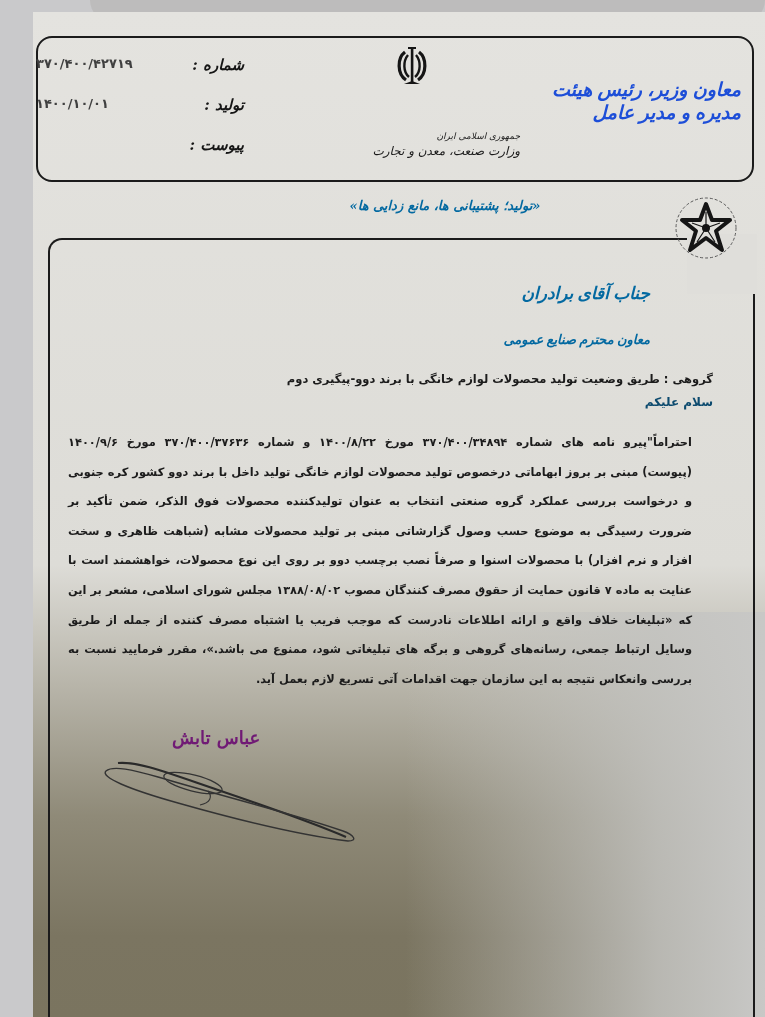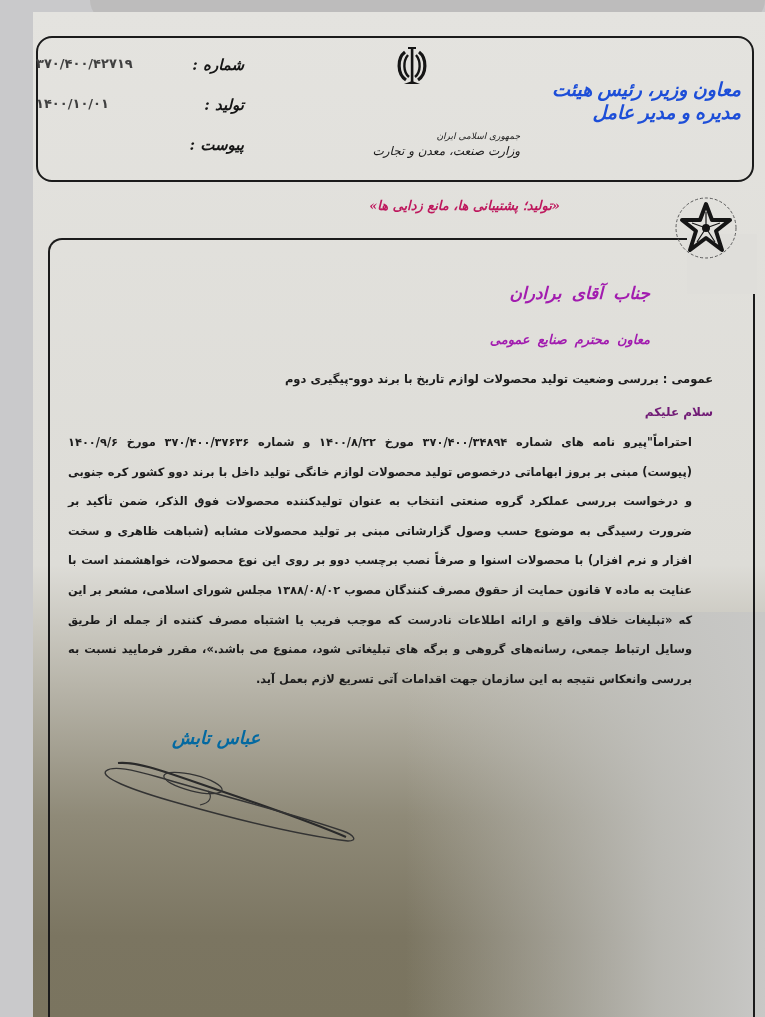--- a/index.html
+++ b/index.html
@@ -55,48 +55,48 @@
   .meta-row { position:relative; height:40px; }
   .meta-label {
     position:absolute; right:2px; top:4px;
     font-family:"DejaVu Serif", serif; font-style:italic; font-weight:bold; font-size:15px; color:#151515;
   }
   .meta-value {
     position:absolute; left:0px; top:4px;
     font-family:"DejaVu Sans", sans-serif; font-weight:bold; font-size:13px; color:#404040;
   }
   .slogan {
-    position:absolute; left:330px; top:198px; width:230px; text-align:right;
-    font-family:"DejaVu Serif", serif; font-style:italic; font-weight:bold; font-size:13px; color:#be185d;
+    position:absolute; left:330px; top:198px; width:230px; text-align:center;
+    font-family:"DejaVu Serif", serif; font-style:italic; font-weight:bold; font-size:13px; color:#0369a1;
   }
   .logo {
     position:absolute; left:668px; top:190px; width:76px; height:76px;
   }
   .recipient {
     position:absolute; right:115px; text-align:right;
-    font-family:Liberation Mono, monospace; font-style:italic; font-weight:bold; color:#a21caf;
+    font-family:Liberation Serif, serif; font-style:italic; font-weight:bold; color:#0369a1;
   }
   .r1 { top:283px; font-size:17px; }
   .r2 { top:332px; font-size:13px; }
   .body-text {
     position:absolute; left:68px; width:646px; text-align:justify; text-align-last:right;
     font-family:"DejaVu Sans", sans-serif; font-size:11.4px; font-weight:bold; color:#1c1c1c;
     line-height:29.6px;
   }
   .subject { position:absolute; right:52px; top:372px; font-size:11.5px; font-weight:bold; color:#1c1c1c; }
-  .greeting { position:absolute; right:52px; top:405px; font-size:12px; font-weight:bold; color:#701a75; }
+  .greeting { position:absolute; right:52px; top:395px; font-size:12px; font-weight:bold; color:#0c4a6e; }
   .body-text { top:428px; }
   .body-text p { margin:0; padding-right:0; }
   .body-text .indent { padding-right:22px; }
   .ghost {
     position:absolute; color:rgba(80,80,80,0.12); font-size:10px; font-weight:bold; right:210px;
   }
   .sig-name {
     position:absolute; left:172px; top:727px;
-    font-family:"DejaVu Serif", serif; font-style:italic; font-weight:bold; font-size:18px; color:#0369a1;
+    font-family:"DejaVu Serif", serif; font-weight:bold; font-size:18px; color:#701a75;
   }
   .signature { position:absolute; left:98px; top:755px; width:270px; height:95px; }
 </style>
 </head>
 <body>
 
 <div class="top-shadow"></div>
 
 <div class="paper"></div>
 
@@ -146,22 +146,22 @@
   <circle cx="38" cy="38" r="4" fill="#151515"></circle>
   <path d="M38 38 L38 22 M38 38 L52 33 M38 38 L47 52 M38 38 L29 52 M38 38 L24 33" stroke="#151515" stroke-width="1.2"></path>
 </svg>
 
 <div class="ghost rtl" style="top:268px;">&nbsp;</div>
 
 <div class="recipient r1 rtl">جناب آقای برادران</div>
 <div class="recipient r2 rtl">معاون محترم صنایع عمومی</div>
 
 <div class="subject rtl">
-  <span>عمومی :</span>
-  <span>بررسی وضعیت تولید محصولات لوازم تاریخ با برند دوو-پیگیری دوم</span>
+  <span>گروهی :</span>
+  <span>طریق وضعیت تولید محصولات لوازم خانگی با برند دوو-پیگیری دوم</span>
 </div>
 
 <div class="greeting rtl">سلام علیکم</div>
 
 <div class="body-text rtl">
   <p class="indent">احتراماً"پیرو نامه های شماره ۳۷۰/۴۰۰/۳۴۸۹۴ مورخ ۱۴۰۰/۸/۲۲ و شماره ۳۷۰/۴۰۰/۳۷۶۳۶ مورخ ۱۴۰۰/۹/۶ (پیوست) مبنی بر بروز ابهاماتی درخصوص تولید محصولات لوازم خانگی تولید داخل با برند دوو کشور کره جنوبی و درخواست بررسی عملکرد گروه صنعتی انتخاب به عنوان تولیدکننده محصولات فوق الذکر، ضمن تأکید بر ضرورت رسیدگی به موضوع حسب وصول گزارشاتی مبنی بر تولید محصولات مشابه (شباهت ظاهری و سخت افزار و نرم افزار) با محصولات اسنوا و صرفاً نصب برچسب دوو بر روی این نوع محصولات، خواهشمند است با عنایت به ماده ۷ قانون حمایت از حقوق مصرف کنندگان مصوب ۱۳۸۸/۰۸/۰۲ مجلس شورای اسلامی، مشعر بر این که «تبلیغات خلاف واقع و ارائه اطلاعات نادرست که موجب فریب یا اشتباه مصرف کننده از جمله از طریق وسایل ارتباط جمعی، رسانه‌های گروهی و برگه های تبلیغاتی شود، ممنوع می باشد.»، مقرر فرمایید نسبت به بررسی وانعکاس نتیجه به این سازمان جهت اقدامات آتی تسریع لازم بعمل آید.</p>
 </div>
 
 <div class="sig-name rtl">عباس تابش</div>
 

